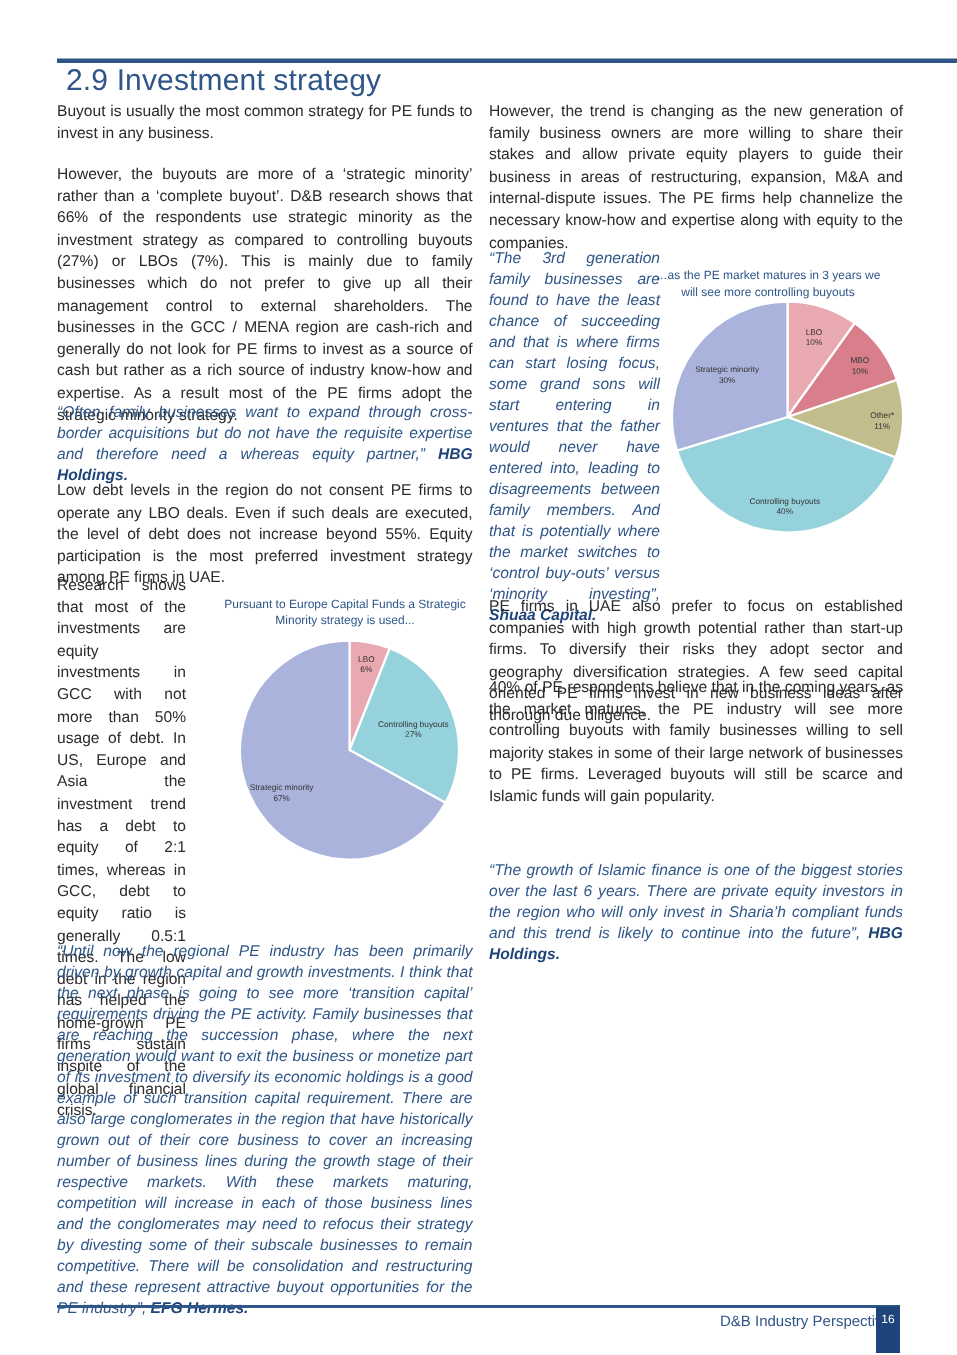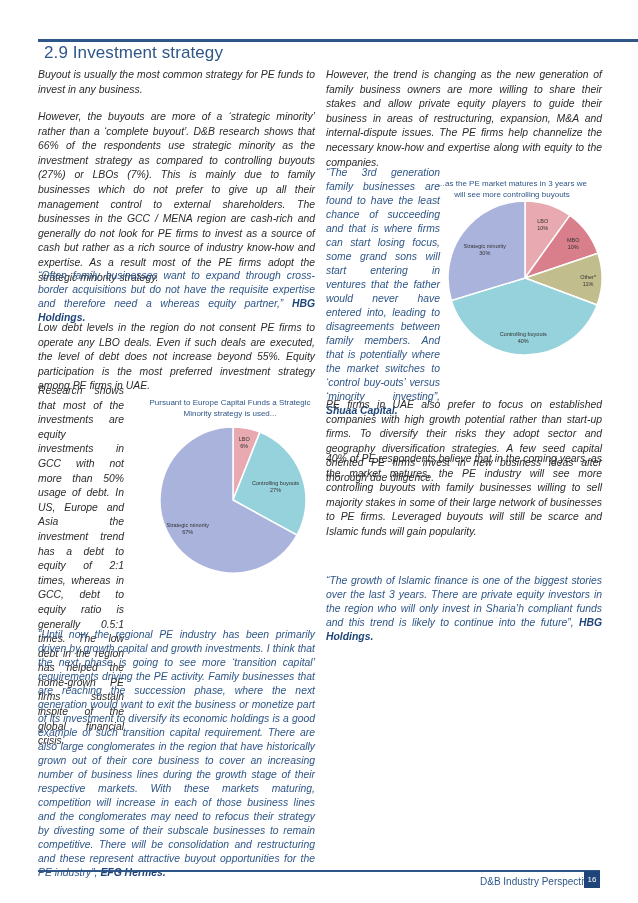--- a/index.html
+++ b/index.html
@@ -1,30 +1,30 @@
 <!DOCTYPE html>
 <html><head>
 <meta charset="utf-8">
 <style>
   html, body { margin: 0; padding: 0; background: #ffffff; }
   body { width: 638px; height: 903px; position: relative; overflow: hidden;
          font-family: "Liberation Sans", sans-serif; color: #2b2b2b; }
   .top-rule { position: absolute; left: 38px; top: 39px; width: 600px; height: 3px; background: #2f5688; }
-  .title { position: absolute; left: 44px; top: 43px; font-size: 17px; color: #2f5688; letter-spacing: 0.1px; margin: 0; font-weight: normal; }
-  .p { position: absolute; font-size: 10.4px; line-height: 14.6px; text-align: justify; margin: 0; font-style: italic; }
+  .title { position: absolute; left: 44px; top: 43px; font-size: 20px; color: #2f5688; letter-spacing: 0.1px; margin: 0; font-weight: normal; }
+  .p { position: absolute; font-size: 10.4px; line-height: 14.6px; text-align: justify; margin: 0; }
   .q { position: absolute; font-size: 10.4px; line-height: 14px; text-align: justify; margin: 0; font-style: italic; color: #2f5688; }
   .q b { font-style: italic; font-weight: bold; color: #1f4479; }
   .col-l { left: 38px; width: 277px; }
   .col-r { left: 326px; width: 276px; }
   .chart-title { position: absolute; font-size: 8px; color: #2f5688; text-align: center; line-height: 11px; }
   svg text { font-family: "Liberation Sans", sans-serif; }
   .bottom-rule { position: absolute; left: 38px; top: 870px; width: 562px; height: 2px; background: #2f5688; }
   .footer-left { position: absolute; left: 42px; top: 907px; font-size: 8px; color: #2f5688; }
   .footer-right { position: absolute; left: 480px; top: 876px; font-size: 10px; color: #2f5688; }
-  .page-num { position: absolute; left: 584px; top: 871px; width: 16px; height: 17px; background: #1f4479; color: #fff;
+  .page-num { position: absolute; left: 584px; top: 871px; width: 16px; height: 31px; background: #1f4479; color: #fff;
               font-size: 8px; text-align: center; line-height: 17px; }
 </style>
 </head>
 <body>
 
 <div class="top-rule"></div>
 <h1 class="title">2.9 Investment strategy</h1>
 
 <p class="p col-l" style="top:68px;">Buyout is usually the most common strategy for PE funds to invest in any business.</p>
 <p class="p col-l" style="top:110px;">However, the buyouts are more of a ‘strategic minority’ rather than a ‘complete buyout’. D&amp;B research shows that 66% of the respondents use strategic minority as the investment strategy as compared to controlling buyouts (27%) or LBOs (7%). This is mainly due to family businesses which do not prefer to give up all their management control to external shareholders. The businesses in the GCC / MENA region are cash-rich and generally do not look for PE firms to invest as a source of cash but rather as a rich source of industry know-how and expertise. As a result most of the PE firms adopt the strategic minority strategy.</p>
@@ -56,18 +56,18 @@
     <path d="M80,80 L152.929643656947,55.2964157242167 A77,77 0 0 1 152.12608822832297,106.9597365877371 Z" fill="#c2bd8c" stroke="#ffffff" stroke-width="1.5"></path>
     <text x="143.13236405424584" y="80.98194140465097" text-anchor="middle" font-size="5.5" fill="#333"><tspan x="143.13236405424584">Other*</tspan><tspan x="143.13236405424584" dy="7">11%</tspan></text>
     <path d="M80,80 L152.12608822832297,106.9597365877371 A77,77 0 0 1 6.337355634580675,102.4235328414984 Z" fill="#96d2dc" stroke="#ffffff" stroke-width="1.5"></path>
     <text x="78.2039829539169" y="137.7220653023623" text-anchor="middle" font-size="5.5" fill="#333"><tspan x="78.2039829539169">Controlling buyouts</tspan><tspan x="78.2039829539169" dy="7">40%</tspan></text>
     <path d="M80,80 L6.337355634580675,102.4235328414984 A77,77 0 0 1 79.99999999999999,3 Z" fill="#a9b3dc" stroke="#ffffff" stroke-width="1.5"></path>
     <text x="39.78497742033428" y="50.204791342952866" text-anchor="middle" font-size="5.5" fill="#333"><tspan x="39.78497742033428">Strategic minority</tspan><tspan x="39.78497742033428" dy="7">30%</tspan></text>
   </svg>
 
 <p class="p col-r" style="top:398px;">PE firms in UAE also prefer to focus on established companies with high growth potential rather than start-up firms. To diversify their risks they adopt sector and geography diversification strategies. A few seed capital oriented PE firms invest in new business ideas after thorough due diligence.</p>
 <p class="p col-r" style="top:452px;">40% of PE respondents believe that in the coming years, as the market matures, the PE industry will see more controlling buyouts with family businesses willing to sell majority stakes in some of their large network of businesses to PE firms. Leveraged buyouts will still be scarce and Islamic funds will gain popularity.</p>
-<p class="q col-r" style="top:574px;"><span>“The growth of Islamic finance is one of the biggest stories over the last 3 years. There are private equity investors in the region who will only invest in Sharia’h compliant funds and this trend is likely to continue into the future”,</span> <b>HBG Holdings.</b></p>
+<p class="q col-r" style="top:574px;"><span>“The growth of Islamic finance is one of the biggest stories over the last 6 years. There are private equity investors in the region who will only invest in Sharia’h compliant funds and this trend is likely to continue into the future”,</span> <b>HBG Holdings.</b></p>
 
 <div class="bottom-rule"></div>
 <div class="footer-left">UAE Private Equity Report 2008</div>
 <div class="footer-right">D&amp;B Industry Perspectives</div>
 <div class="page-num">16</div>
 
 </body></html>

